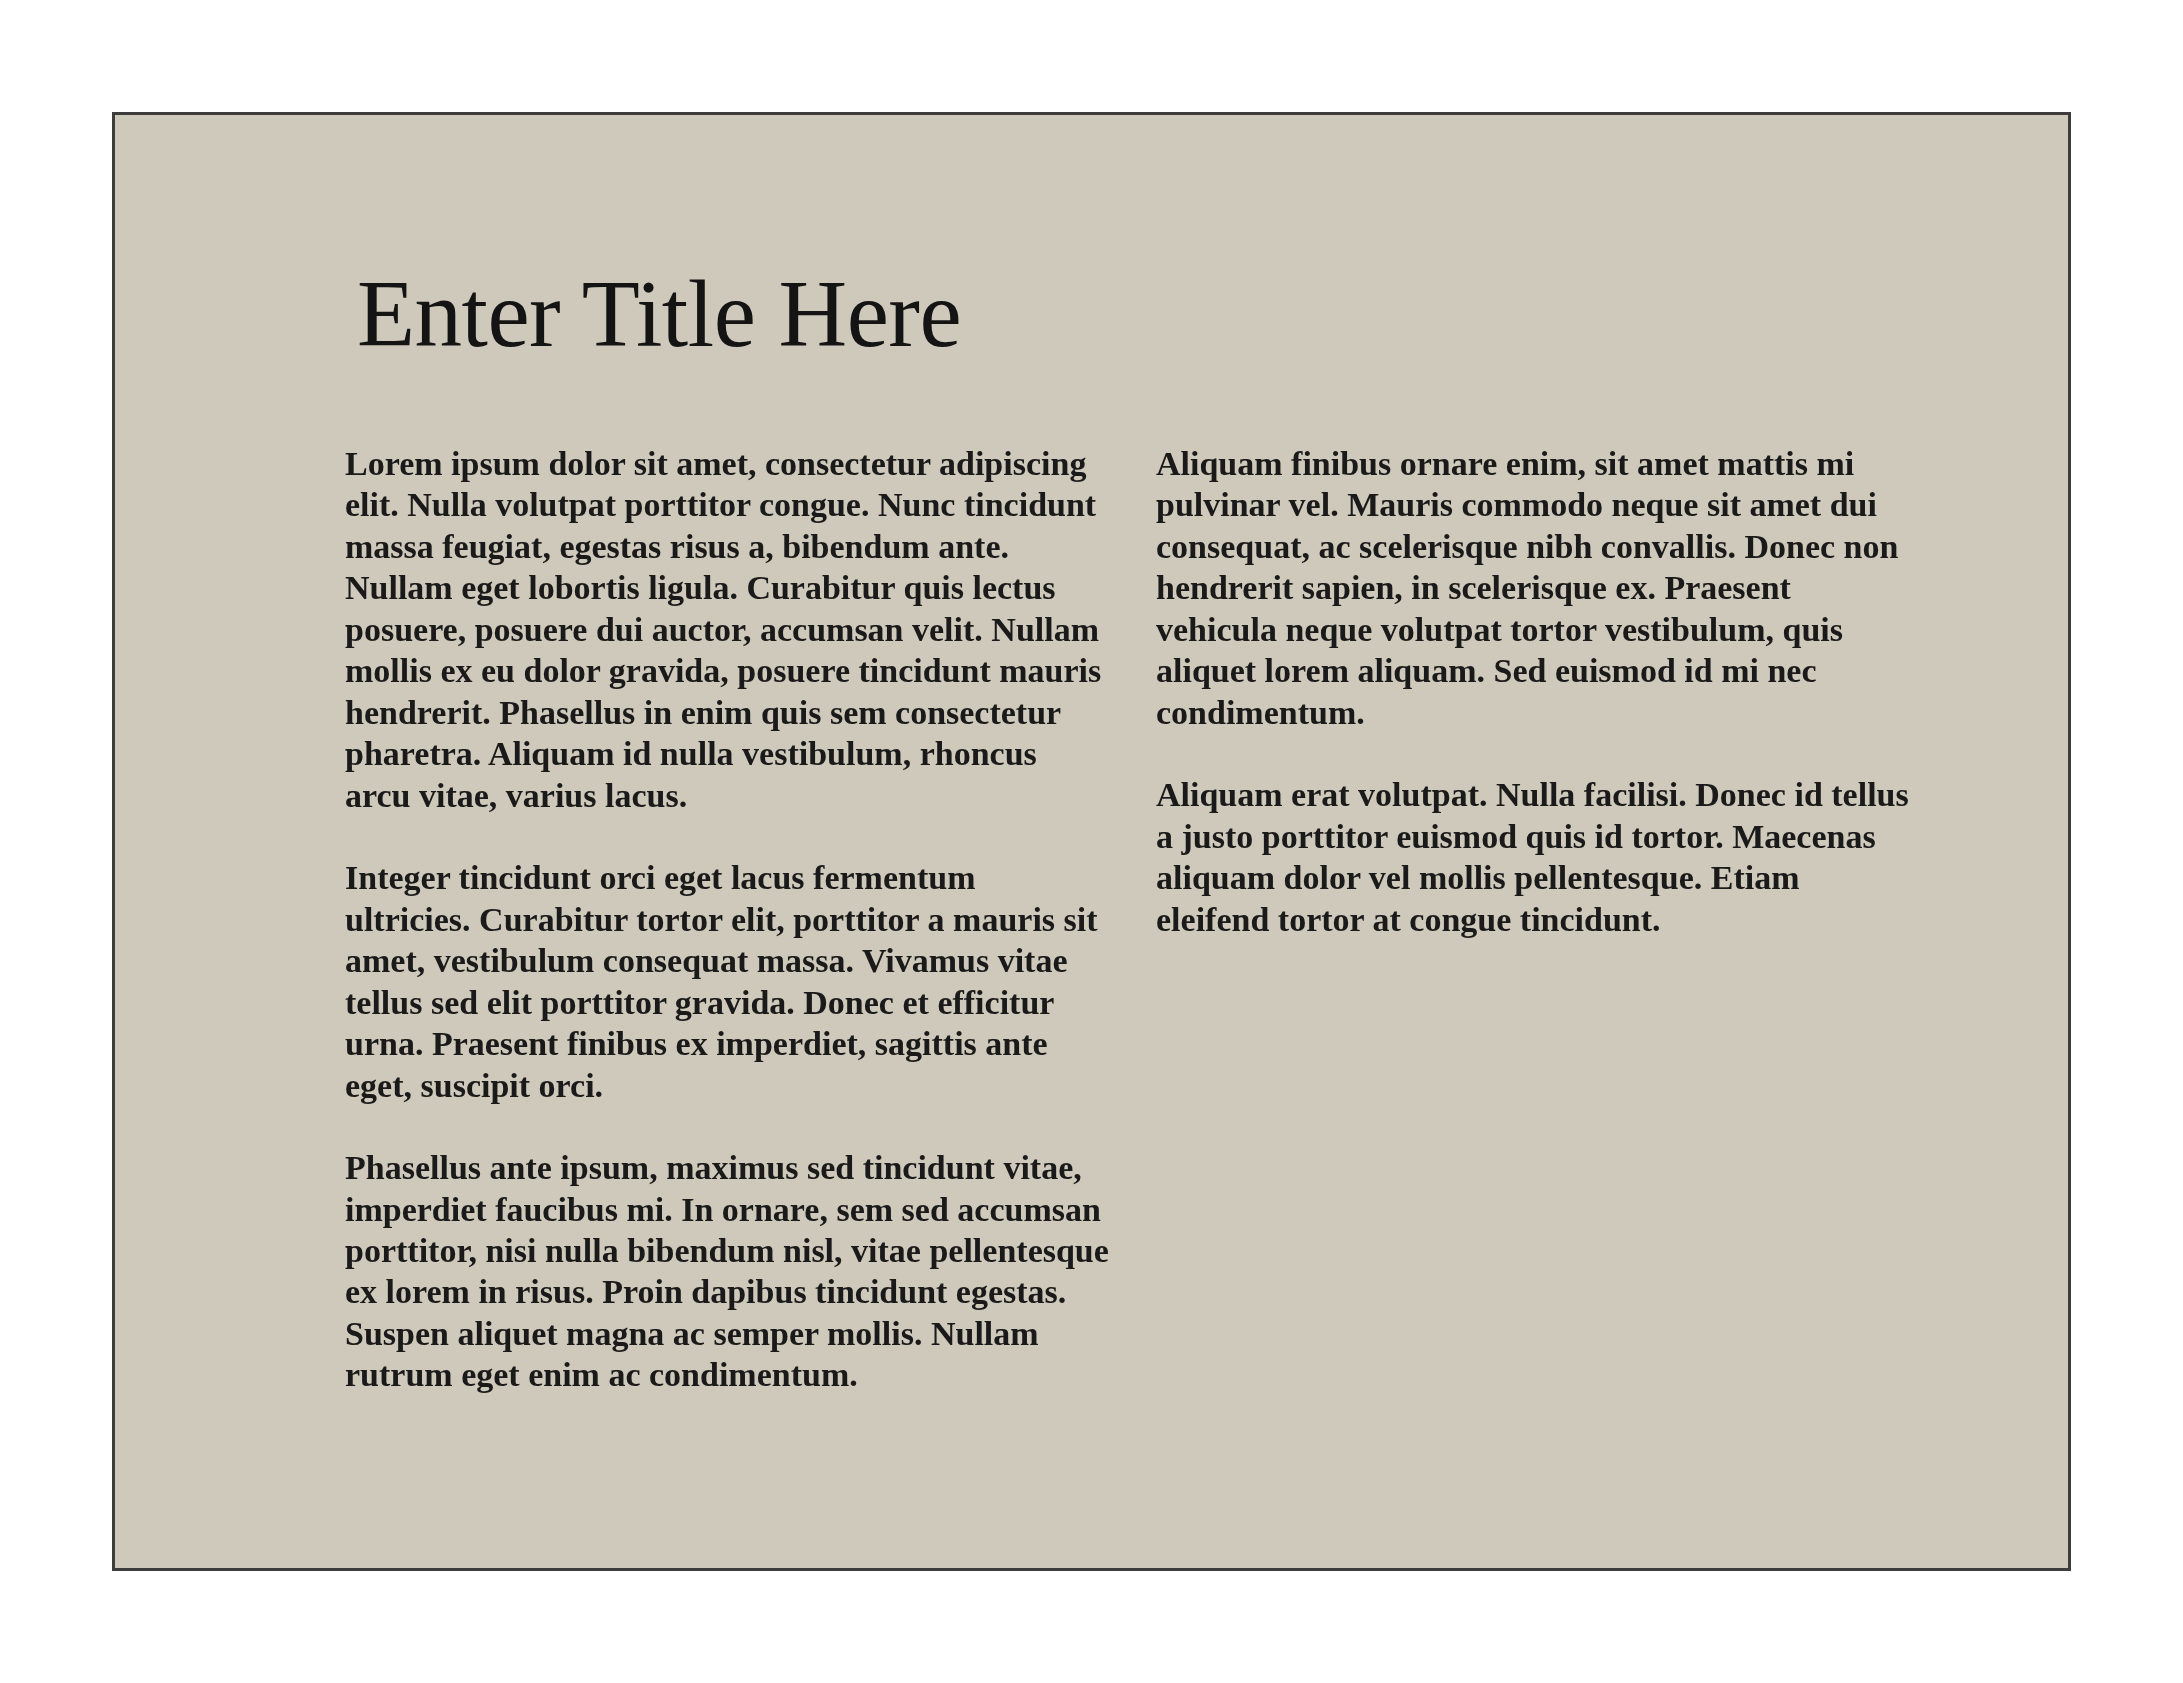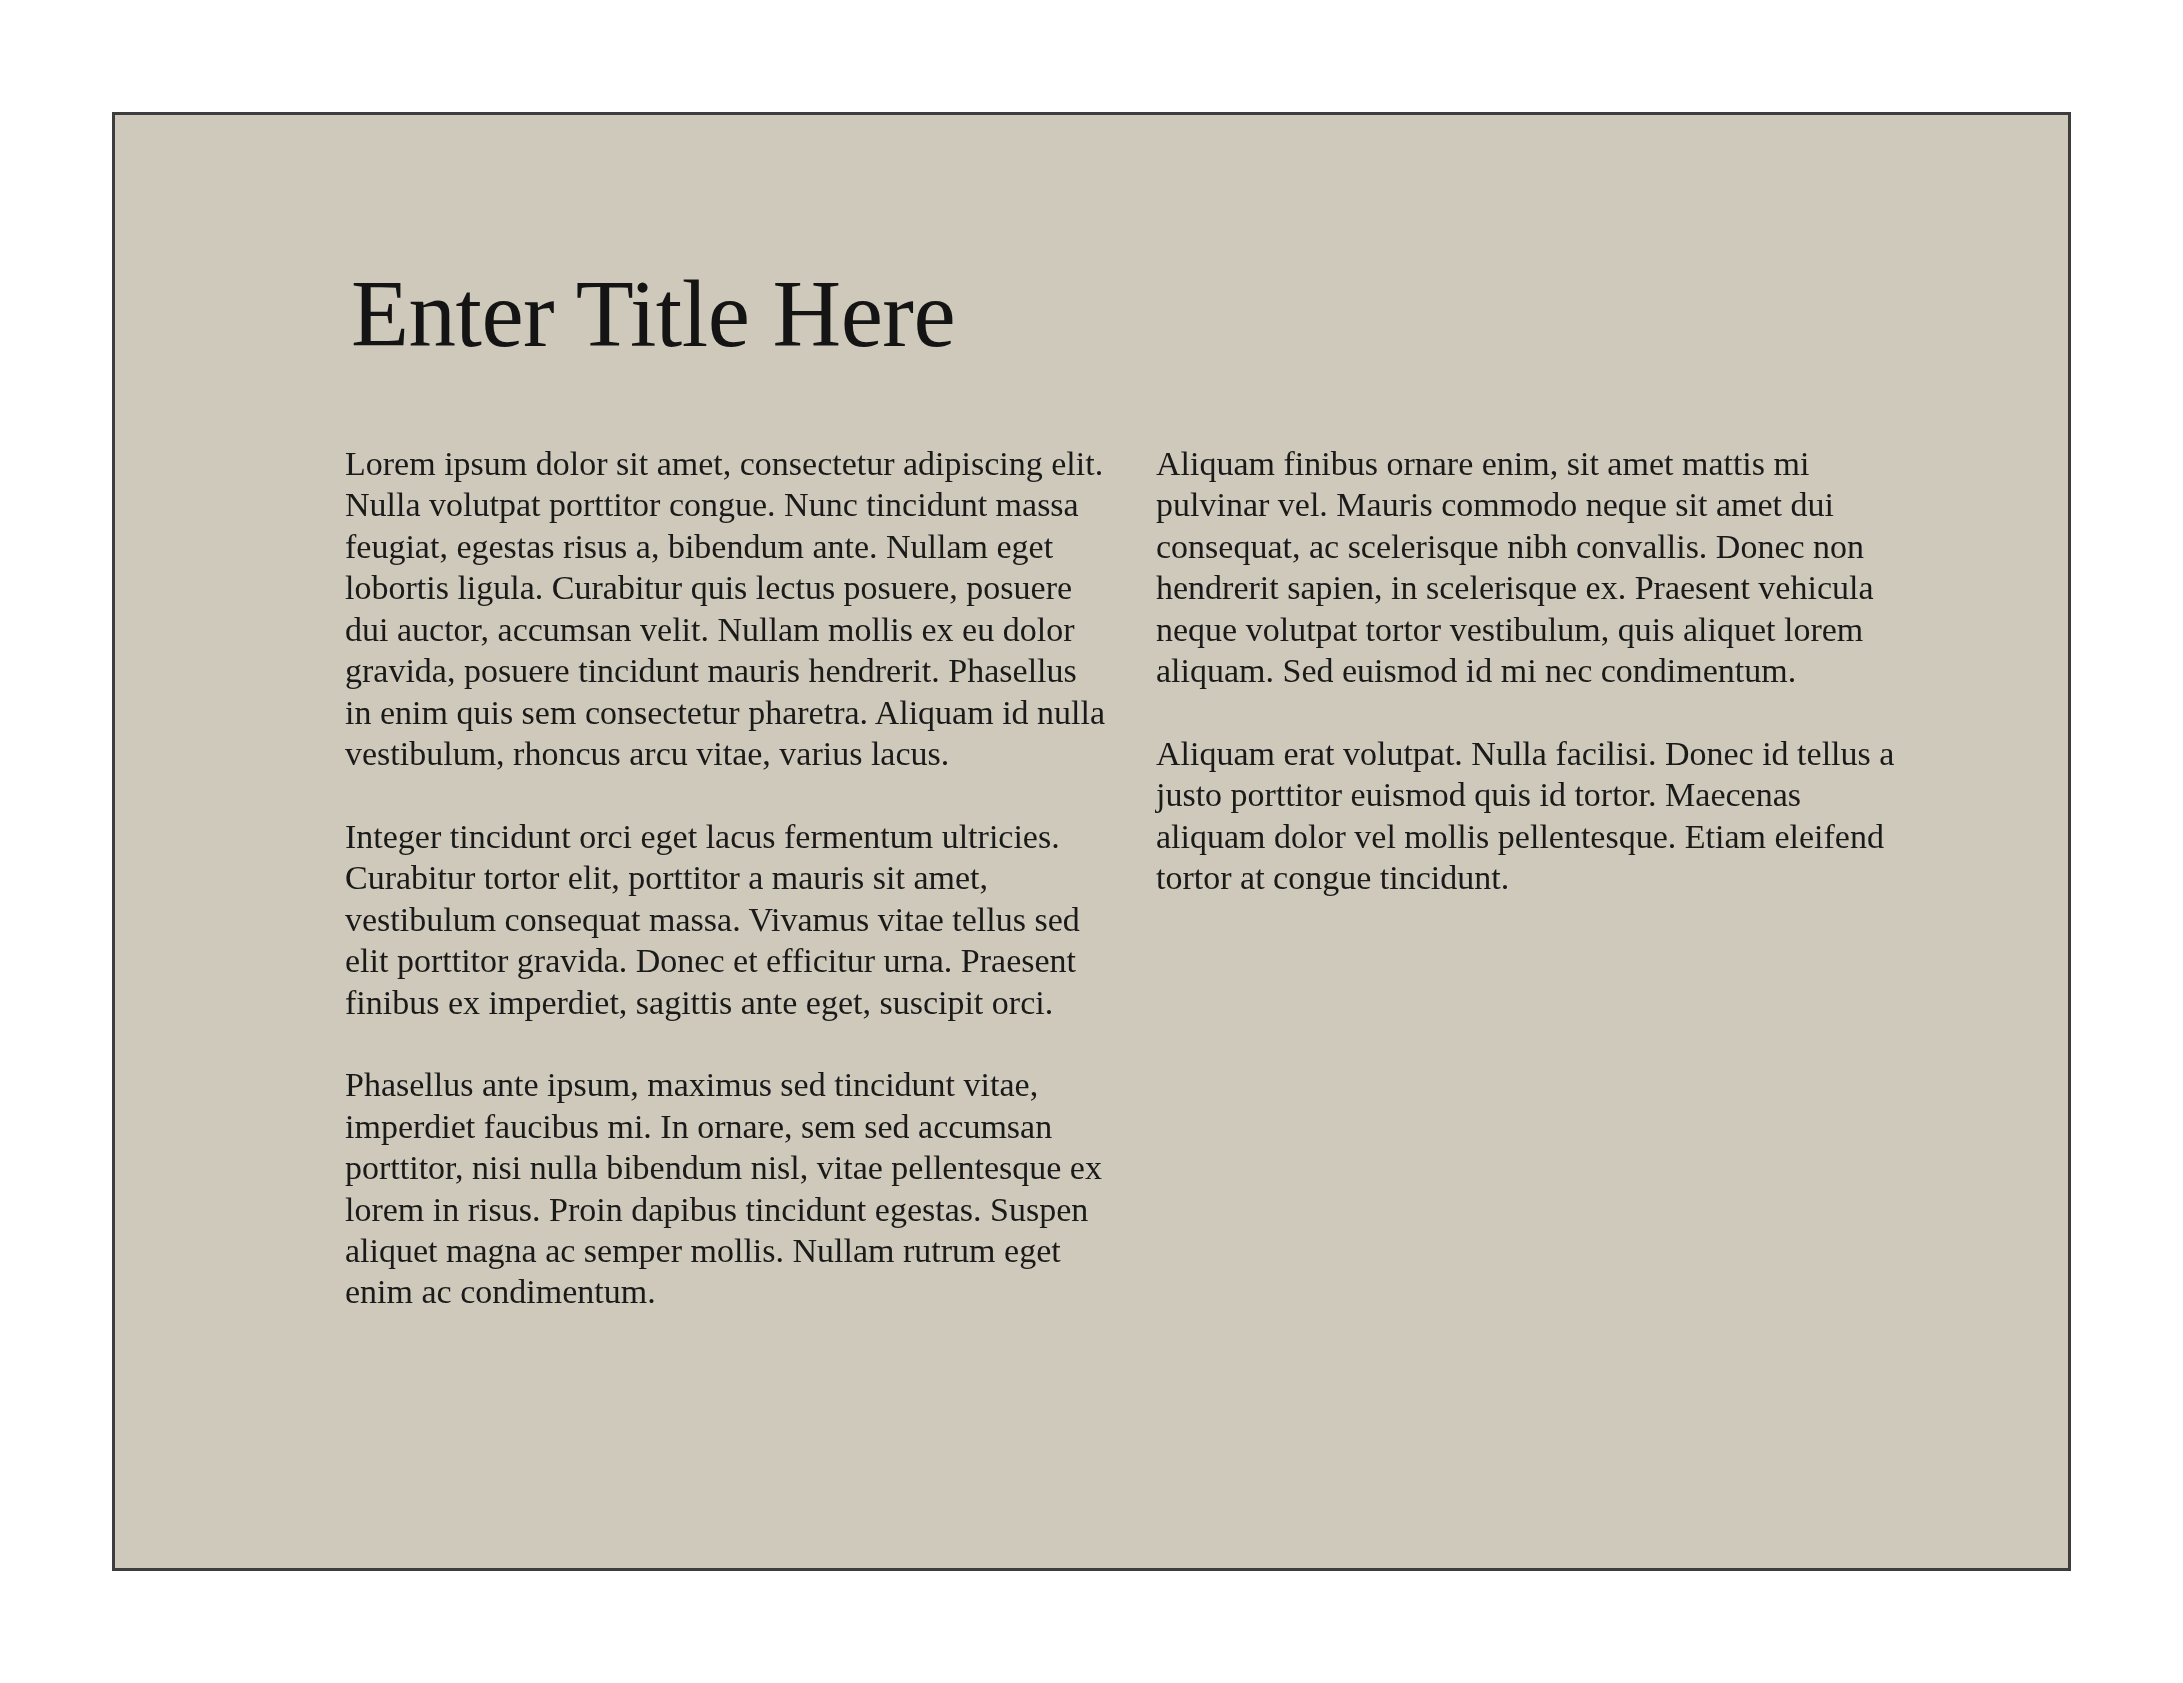--- a/index.html
+++ b/index.html
@@ -18,41 +18,42 @@
     left: 112px;
     top: 112px;
     width: 1959px;
     height: 1459px;
     box-sizing: border-box;
     background: #cec9ba;
     border: 3.8px solid #3d3d3d;
   }
   .slide-title {
     position: absolute;
-    left: 236px;
+    left: 242px;
     top: 147px;
     margin: 0;
     font-size: 95px;
     font-weight: 400;
     line-height: 1.1;
     letter-spacing: -0.5px;
     color: #141414;
     font-family: "Liberation Serif", serif;
     white-space: nowrap;
   }
   .columns {
     position: absolute;
     left: 230px;
     top: 328px;
     width: 1574px;
     display: flex;
     gap: 47px;
   }
   .col {
     flex: 0 0 auto;
+    font-weight: bold;
   }
   .col-left  { width: 764px; }
   .col-right { width: 762px; }
   .col p {
     margin: 0 0 41px 0;
     font-size: 34px;
     line-height: 1.22;
     color: #1a1a1a;
     text-align: left;
   }

